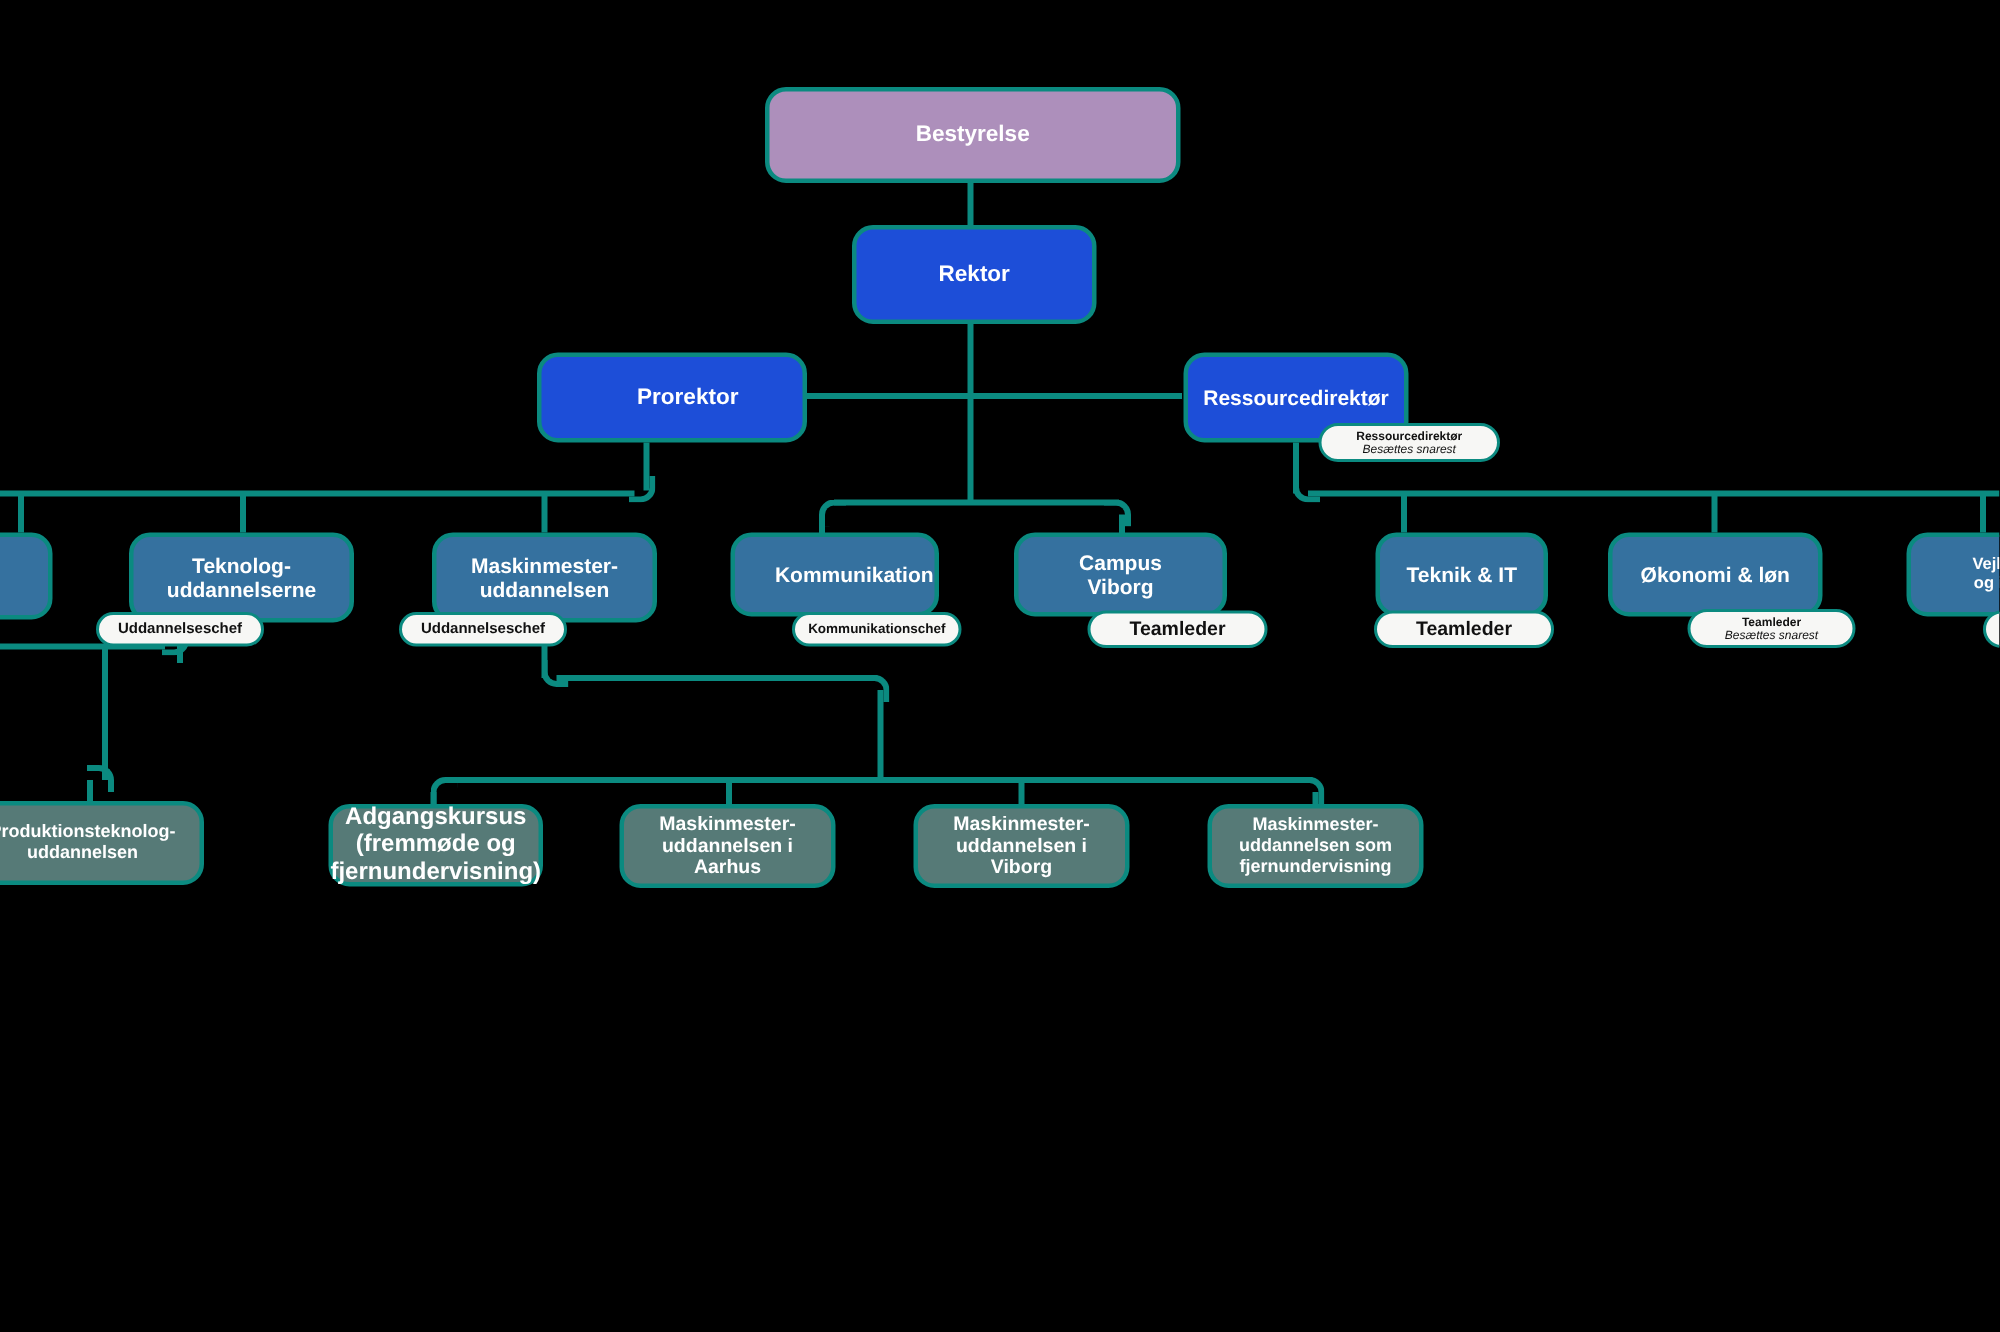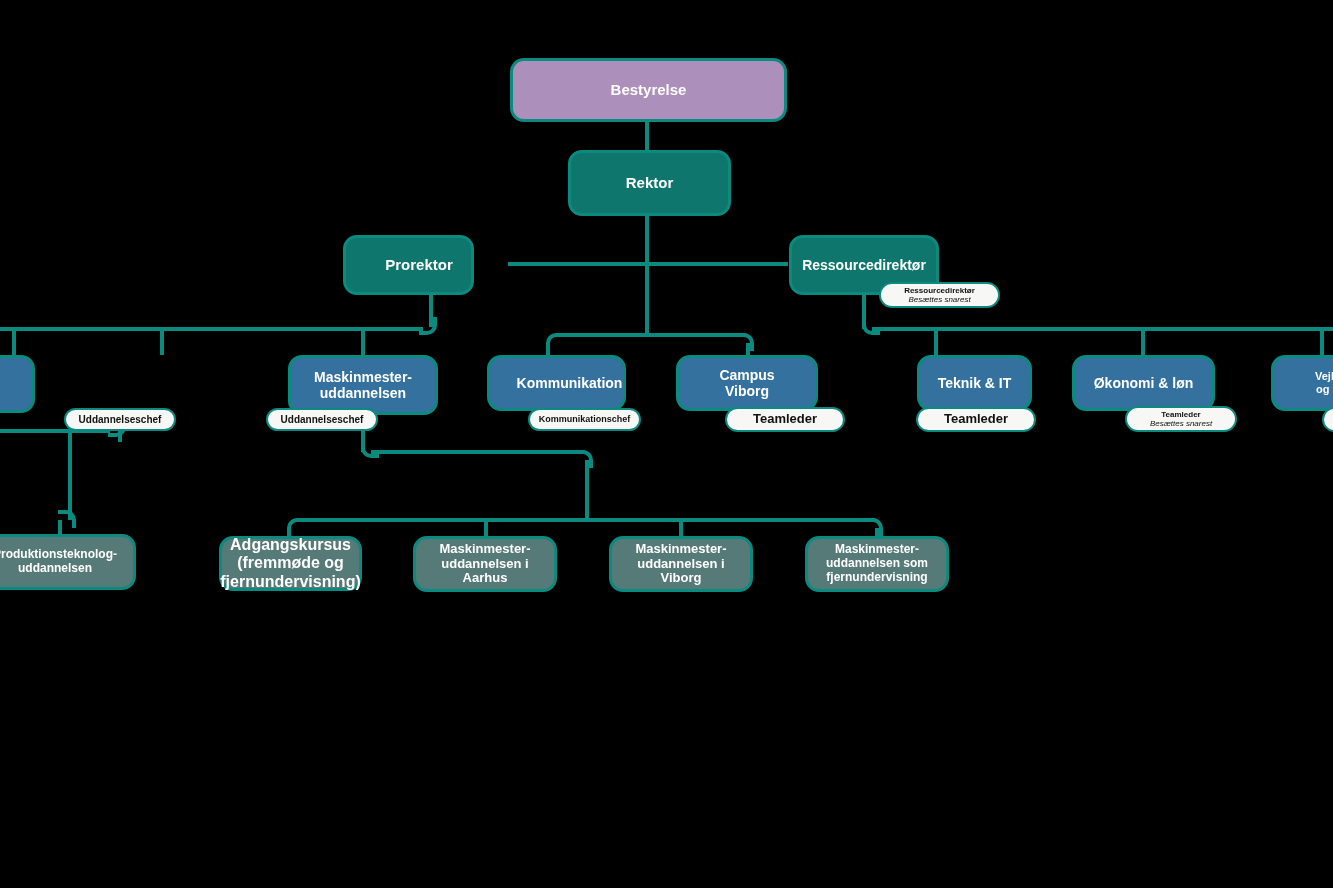--- a/index.html
+++ b/index.html
@@ -42,21 +42,21 @@
     align-items: center;
     justify-content: center;
     text-align: center;
     color: #ffffff;
     font-weight: 700;
     line-height: 1.15;
     padding: 4px 8px;
     z-index: 3;
   }
   .node-board  { background: #ad8fbb; }
-  .node-exec   { background: #0f766e; align-items: center; }
+  .node-exec   { background: #1d4ed8; align-items: center; }
   .node-dept   { background: #35719f; }
   .node-prog   { background: #567a77; }
 
   .node-label {
     display: block;
     white-space: pre-line;
   }
 
   
   .pill {
@@ -138,36 +138,40 @@
   <div class="conn" style="left:875px; top:528px; width:4px; height:8px;"></div>
 
   <div class="node node-board" style="left:510px; top:58px; width:277px; height:64px; font-size:15px;">
     <span class="node-label">Bestyrelse</span>
   </div>
 
   <div class="node node-exec" style="left:568px; top:150px; width:163px; height:66px; font-size:15px;">
     <span class="node-label">Rektor</span>
   </div>
 
-  <div class="node node-exec" style="left:343px; top:235px; width:131px; height:60px; font-size:15px;padding-left:29px;">
+  <div class="node node-exec" style="left:358px; top:235px; width:180px; height:60px; font-size:15px;padding-left:29px;">
     <span class="node-label">Prorektor</span>
   </div>
 
   <div class="node node-exec" style="left:789px; top:235px; width:150px; height:60px; font-size:14px;">
     <span class="node-label">Ressourcedirektør</span>
   </div>
   <div class="pill" style="left:879px; top:282px; width:121px; height:26px; font-size:8px;">
     <span>Ressourcedirektør</span>
     <span class="pill-sub">Besættes snarest</span>
   </div>
 
   <div class="node node-dept" style="left:-32px; top:355px; width:67px; height:58px; font-size:13px;">
     <span class="node-label"></span>
   </div>
 
+  <div class="node node-dept" style="left:86px; top:355px; width:150px; height:60px; font-size:14px;">
+    <span class="node-label">Teknolog-
+uddannelserne</span>
+  </div>
   <div class="pill" style="left:64px; top:408px; width:112px; height:23px; font-size:10px;">
     <span>Uddannelseschef</span>
   </div>
 
   <div class="node node-dept" style="left:288px; top:355px; width:150px; height:60px; font-size:14px;">
     <span class="node-label">Maskinmester-
 uddannelsen</span>
   </div>
   <div class="pill" style="left:266px; top:408px; width:112px; height:23px; font-size:10px;">
     <span>Uddannelseschef</span>

